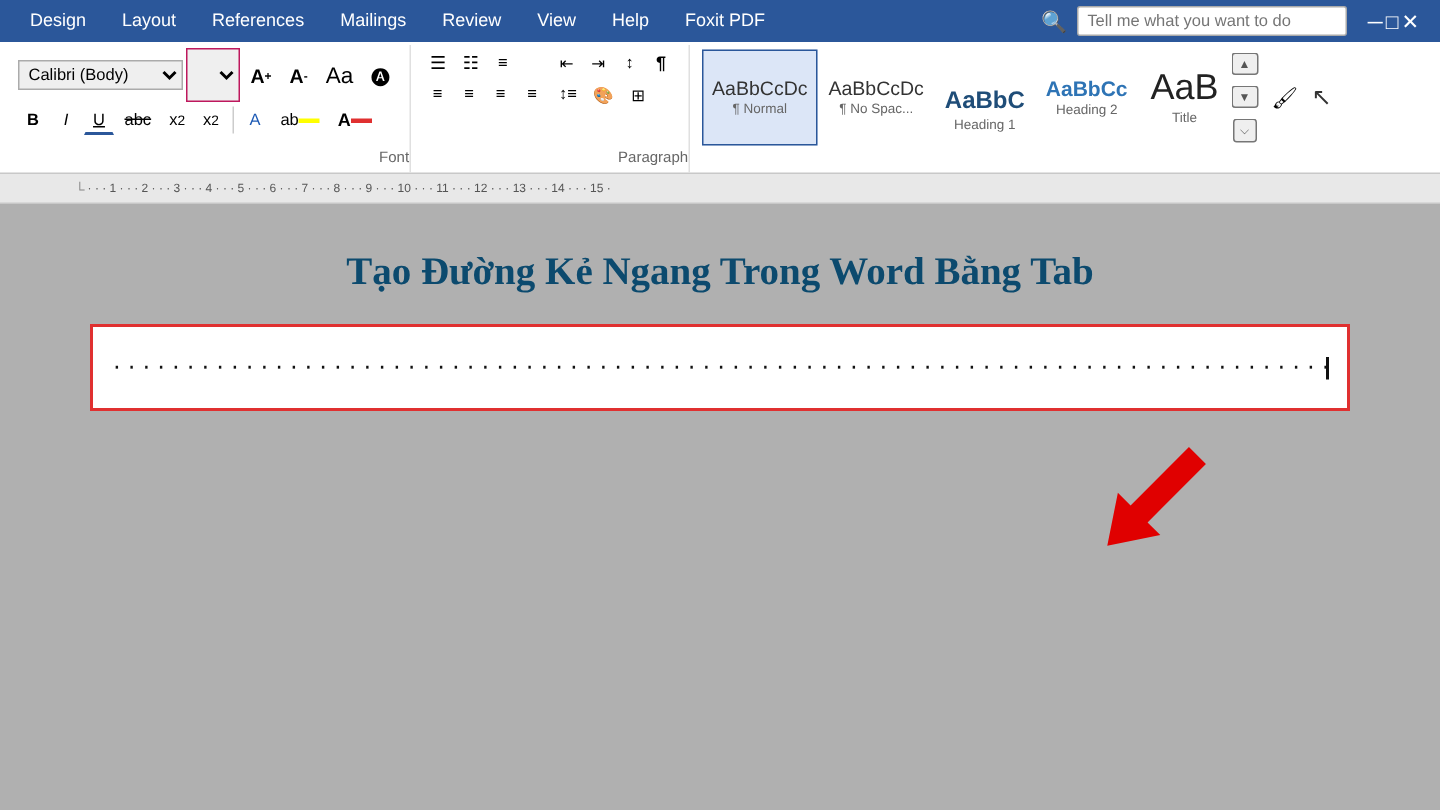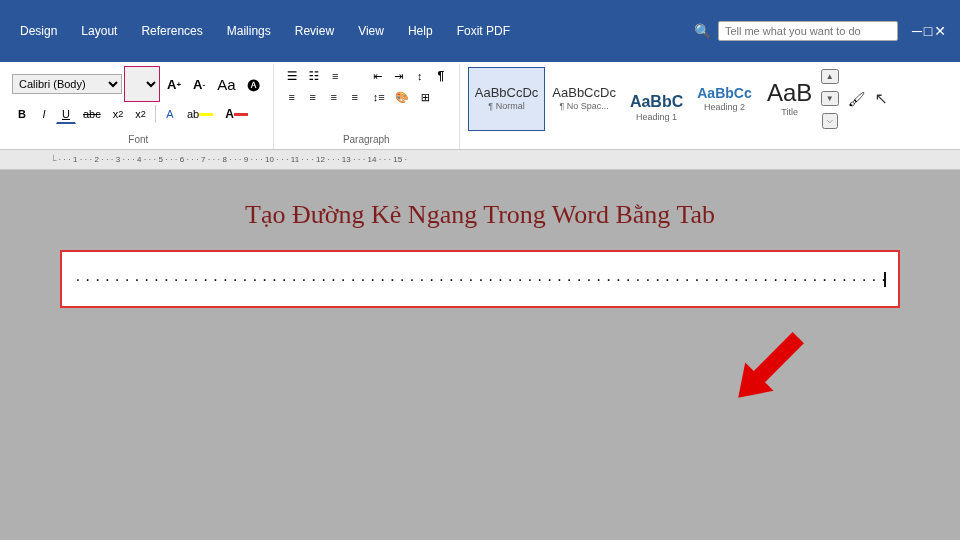--- a/index.html
+++ b/index.html
@@ -2,21 +2,21 @@
 <html><head>
   <meta charset="utf-8">
   <style>
     * { margin: 0; padding: 0; box-sizing: border-box; }
     body { width: 960px; height: 540px; overflow: hidden; font-family: 'Segoe UI', Arial, sans-serif; background: #f0f0f0; }
 
     
     .ribbon { background: #2b579a; width: 100%; }
     .ribbon-tabs { display: flex; background: #2b579a; padding: 0 8px; }
     .ribbon-tab {
-      color: #fff; font-size: 12px; padding: 24px 12px; cursor: pointer;
+      color: #fff; font-size: 12px; padding: 6px 12px; cursor: pointer;
       border-radius: 2px 2px 0 0; background: transparent;
     }
 
     .ribbon-body {
       background: #fff;
       border-bottom: 1px solid #c8c8c8;
       display: flex;
       align-items: stretch;
       padding: 2px 4px 0 4px;
       min-height: 88px;
@@ -25,21 +25,21 @@
     .ribbon-group {
       display: flex;
       flex-direction: column;
       align-items: flex-start;
       padding: 2px 8px 0 8px;
       border-right: 1px solid #e0e0e0;
       position: relative;
     }
     .ribbon-group:last-child { border-right: none; }
     .ribbon-group-label {
-      font-size: 10px; color: #666; text-align: center; width: 100%;
+      font-size: 10px; color: #666; text-align: right; width: 100%;
       position: absolute; bottom: 4px; left: 0; right: 0;
     }
 
     
     .font-group { min-width: 170px; }
     .font-row1 { display: flex; align-items: center; gap: 2px; }
     .font-row2 { display: flex; align-items: center; gap: 2px; margin-top: 2px; }
 
     .font-select {
       font-size: 11px; padding: 1px 2px; border: 1px solid #ababab;
@@ -93,21 +93,21 @@
       background: #b8b8b8;
       flex: 1;
       display: flex;
       flex-direction: column;
       align-items: center;
       padding: 30px 20px;
       overflow: hidden;
     }
 
     .doc-title {
-      font-size: 26px; font-weight: normal; color: #7f1d1d;
+      font-size: 26px; font-weight: bold; color: #0c4a6e;
       margin-bottom: 20px; font-family: 'Times New Roman', serif;
       text-align: center;
     }
 
     .doc-line-box {
       background: #fff;
       border: 2px solid #e03030;
       width: 840px;
       height: 58px;
       display: flex;

